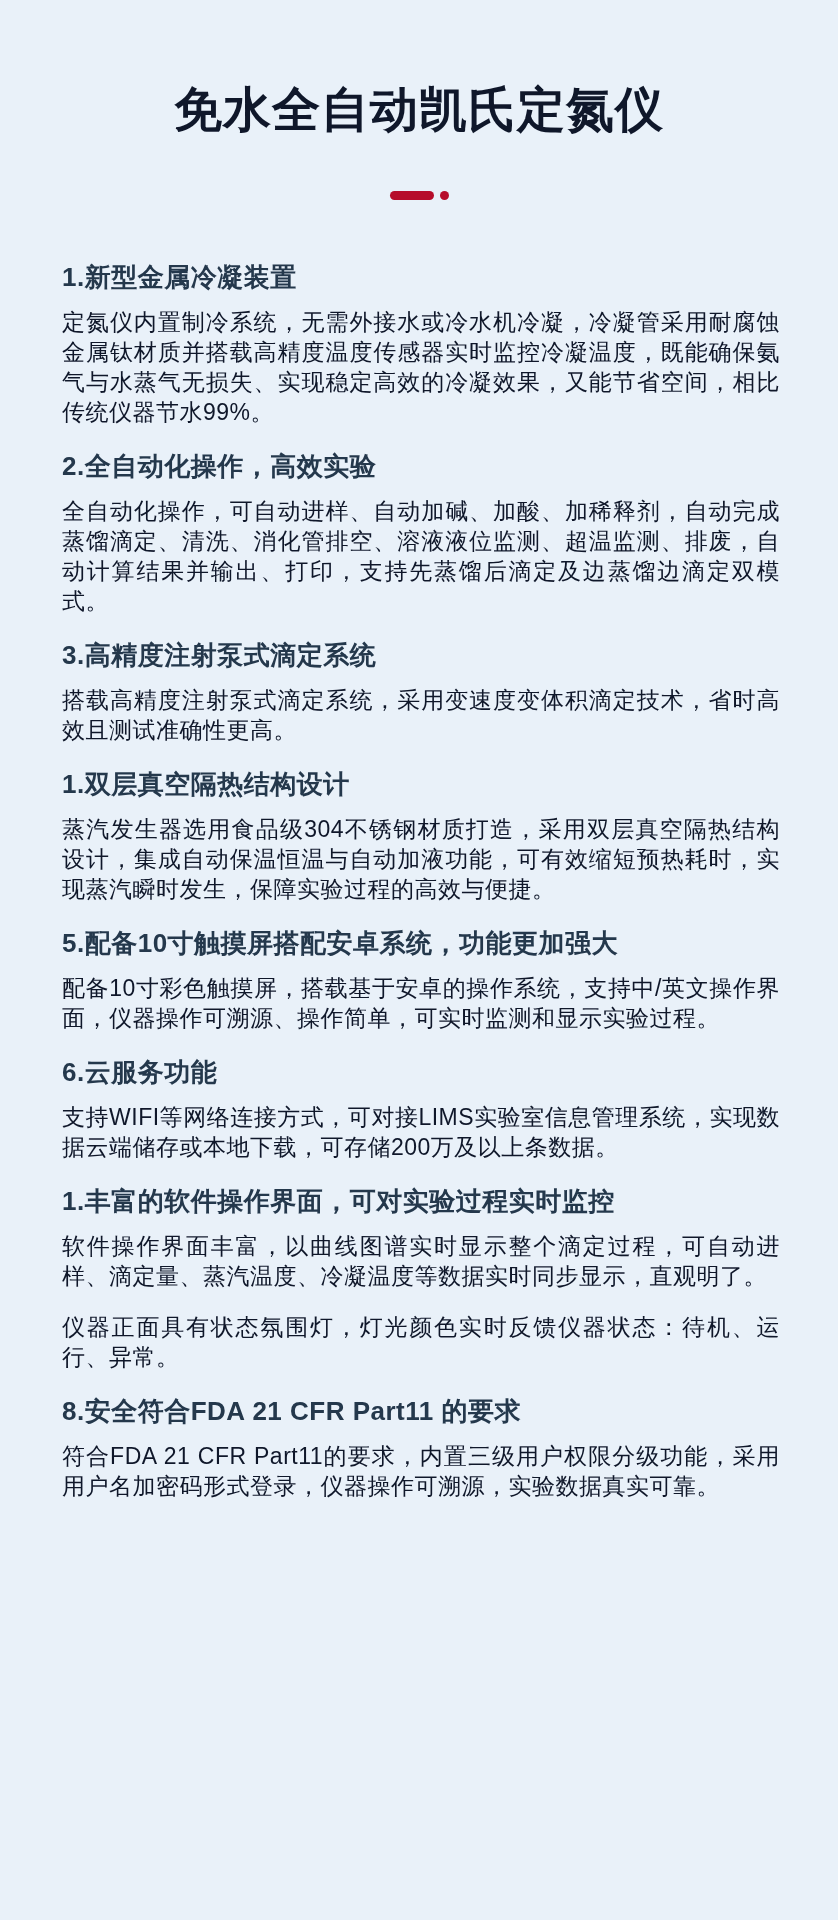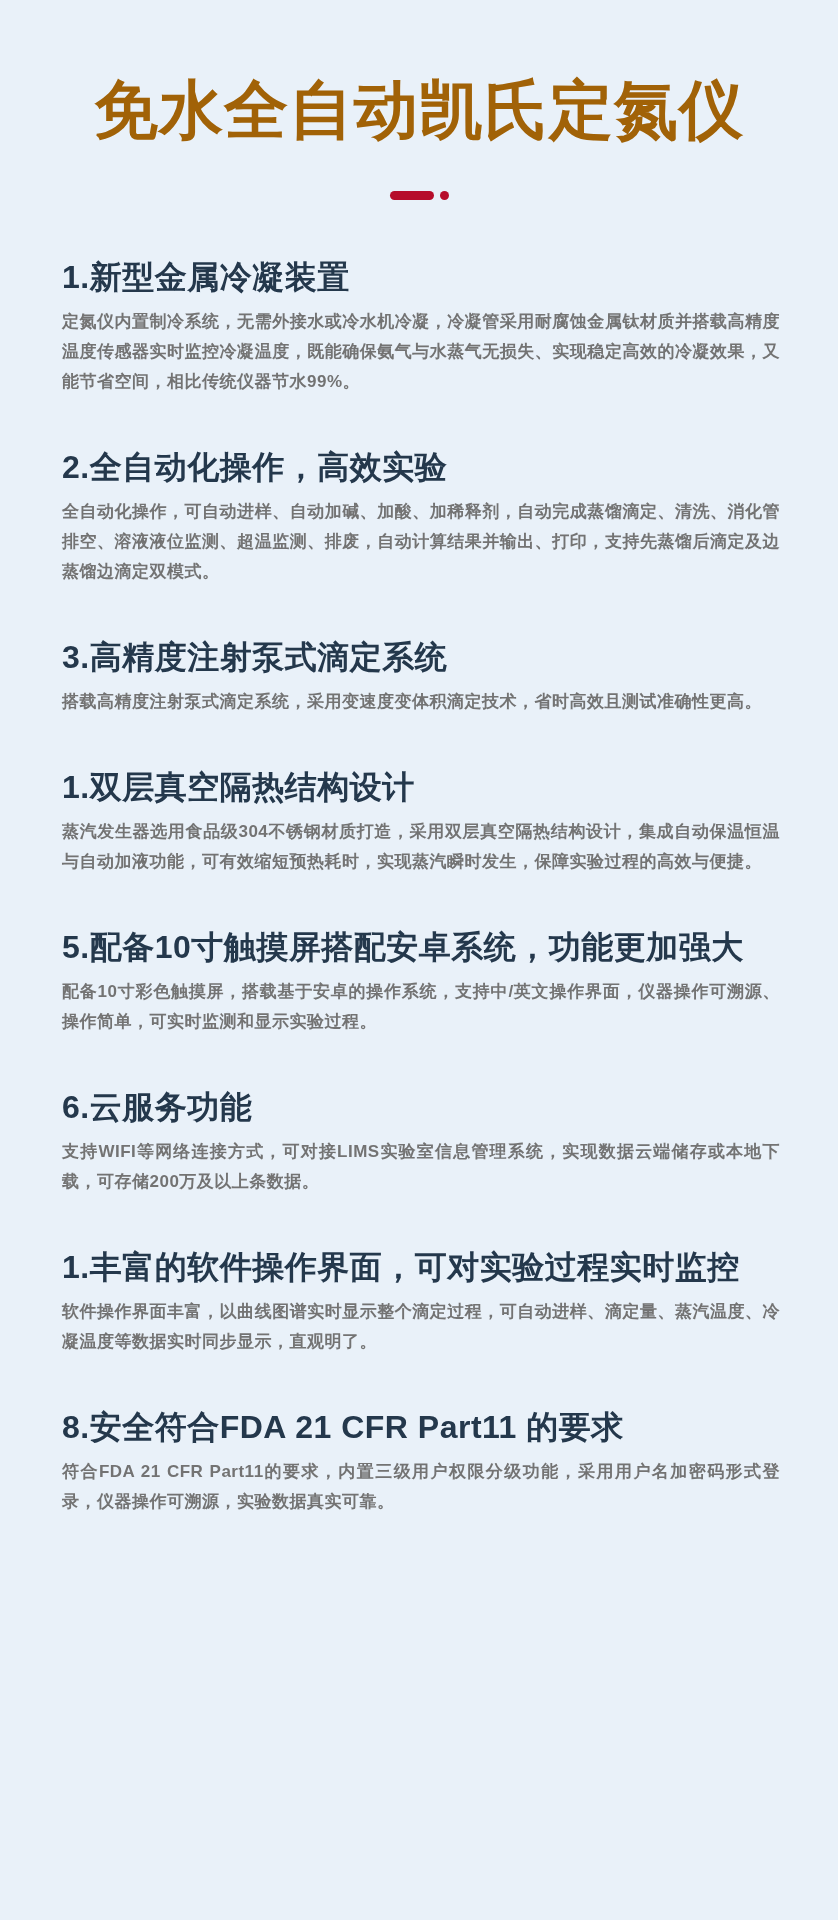--- a/index.html
+++ b/index.html
@@ -17,24 +17,24 @@
     width: 838px;
     min-height: 1920px;
     overflow: hidden;
   }
   .hero {
     padding-top: 74px;
   }
   .title {
     margin: 0;
     text-align: center;
-    font-size: 64px;
+    font-size: 48px;
     line-height: 72px;
     font-weight: 700;
-    color: #a16207;
+    color: #0f172a;
     letter-spacing: 1px;
   }
   .title-line {
     display: block;
   }
   .divider {
     margin-top: 45px;
     display: flex;
     justify-content: center;
     align-items: center;
@@ -51,38 +51,37 @@
     display: block;
     width: 9px;
     height: 9px;
     border-radius: 50%;
     background: #b60d2b;
   }
   .sections {
     padding: 59px 58px 68px 62px;
   }
   .feature + .feature {
-    margin-top: 52px;
+    margin-top: 21px;
   }
   .feature h2 {
     margin: 0 0 12px 0;
-    font-size: 32px;
+    font-size: 26px;
     line-height: 36px;
     font-weight: 700;
     color: #24384c;
     letter-spacing: 0.5px;
   }
   .feature p {
     margin: 0;
-    font-size: 17px;
+    font-size: 23px;
     line-height: 30px;
-    color: #737373;
+    color: #0f172a;
     text-align: justify;
     letter-spacing: 0.5px;
-    font-weight: bold;
   }
 </style>
 </head>
 <body>
 
 <div class="page">
 
   <header class="hero">
     <h1 class="title">
       <span class="title-line">免水全自动凯氏定氮仪</span>
@@ -124,20 +123,21 @@
       <h2>6.云服务功能</h2>
       <p>支持WIFI等网络连接方式，可对接LIMS实验室信息管理系统，实现数据云端储存或本地下载，可存储200万及以上条数据。</p>
     </section>
 
     <section class="feature">
       <h2>1.丰富的软件操作界面，可对实验过程实时监控</h2>
       <p>软件操作界面丰富，以曲线图谱实时显示整个滴定过程，可自动进样、滴定量、蒸汽温度、冷凝温度等数据实时同步显示，直观明了。</p>
     </section>
 
     <section class="feature">
+      <p>仪器正面具有状态氛围灯，灯光颜色实时反馈仪器状态：待机、运行、异常。</p>
     </section>
 
     <section class="feature">
       <h2>8.安全符合FDA 21 CFR Part11 的要求</h2>
       <p>符合FDA 21 CFR Part11的要求，内置三级用户权限分级功能，采用用户名加密码形式登录，仪器操作可溯源，实验数据真实可靠。</p>
     </section>
 
   </main>
 
 </div>

